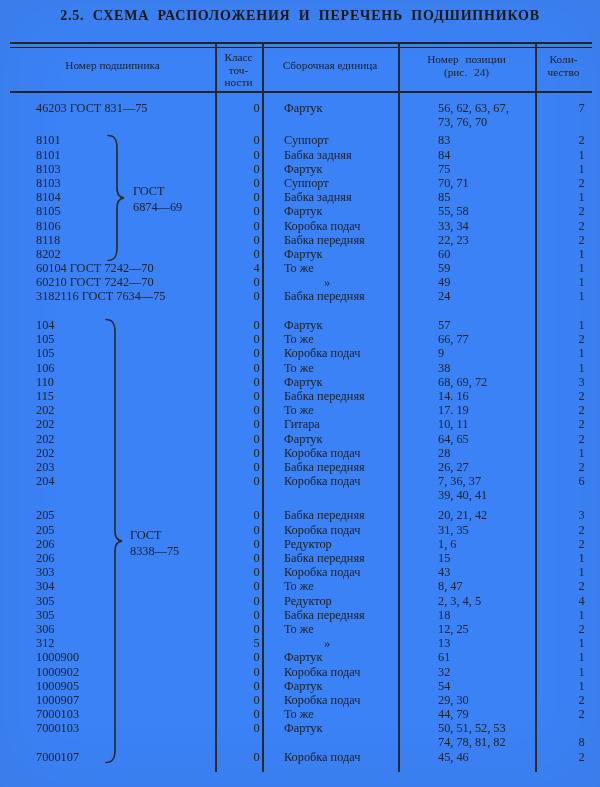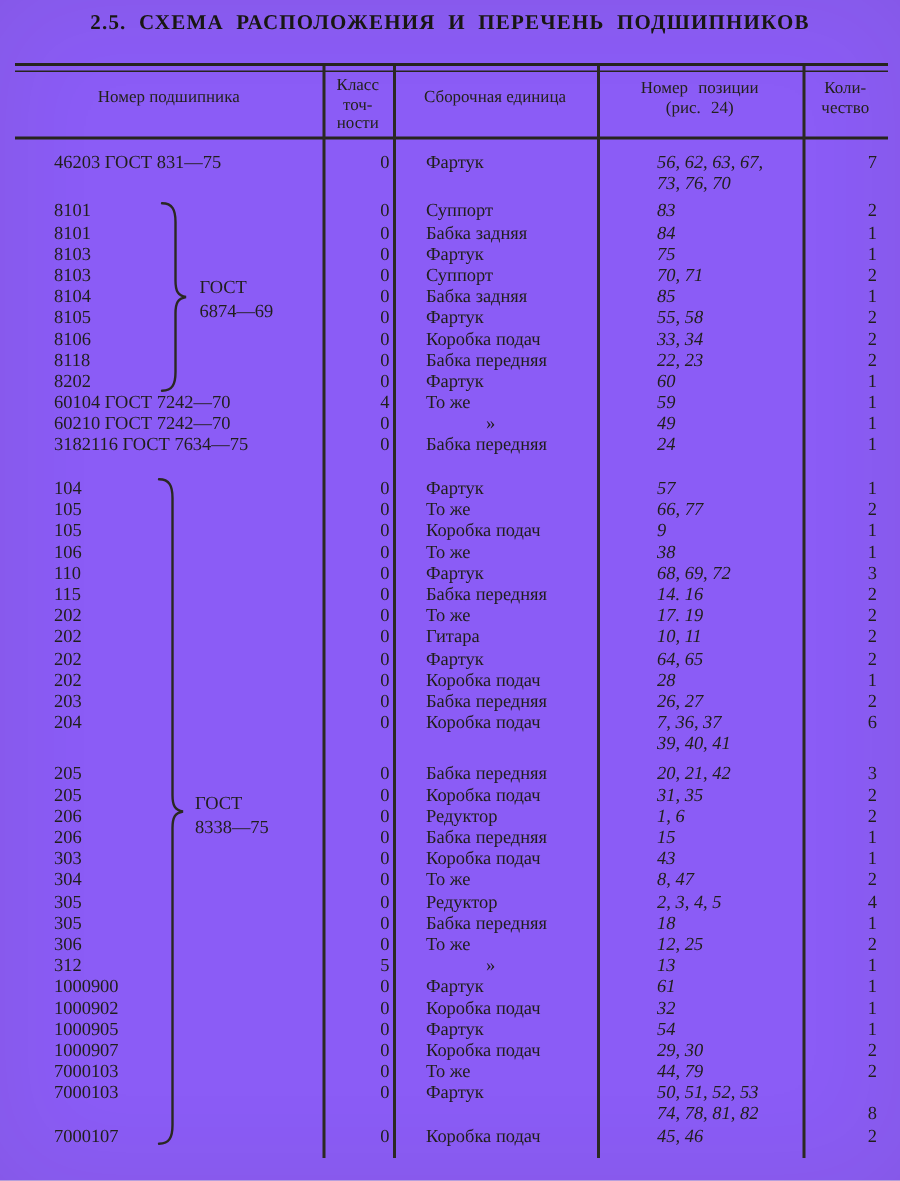--- a/index.html
+++ b/index.html
@@ -1,16 +1,16 @@
 <!DOCTYPE html>
 <html><head>
 <meta charset="utf-8">
 <style>
   html,body{margin:0;padding:0;background:#dddad2;}
-  .page{position:relative;width:600px;height:787px;background:#8b5cf6;overflow:hidden;
+  .page{position:relative;width:600px;height:787px;background:#3b82f6;overflow:hidden;
         font-family:"Liberation Serif","DejaVu Serif",serif;color:#201f1b;
         box-shadow:inset 0 0 70px rgba(60,50,30,.08);}
   .title{position:absolute;top:8px;left:0;width:600px;text-align:center;
          font-size:14px;font-weight:bold;letter-spacing:.8px;word-spacing:4px;color:#181713;}
   
   .hr{position:absolute;left:10px;width:582px;background:#26241e;}
   .hr.t1{top:42px;height:2.4px;}
   .hr.t2{top:46.5px;height:1.1px;}
   .hr.hb{top:91px;height:2.2px;}
   .vr{position:absolute;top:44px;height:728px;width:1.5px;background:#2b2923;}
@@ -25,21 +25,21 @@
   
   .section{position:absolute;left:18px;width:592px;}
   .secA{top:101px;}
   .secB{top:318px;}
   .row{position:relative;font-size:12.3px;line-height:14.2px;}
   .c{position:absolute;top:0;white-space:nowrap;}
   .c.n{left:18px;}
   .c.cls{left:215px;width:47px;text-align:center;}
   .c.unit{left:266px;text-align:center;}
   .c.unit.ditto{left:306px;}
-  .c.pos{left:420px;font-style:italic;}
+  .c.pos{left:420px;}
   .c.qty{left:535px;width:57px;text-align:center;}
   
   .brace{position:absolute;}
   .gost{position:absolute;font-size:12.3px;line-height:16px;color:#201f1b;white-space:nowrap;}
   .gostA{left:133px;top:183px;}
   .gostB{left:130px;top:527px;}
 </style>
 </head>
 <body>
 

